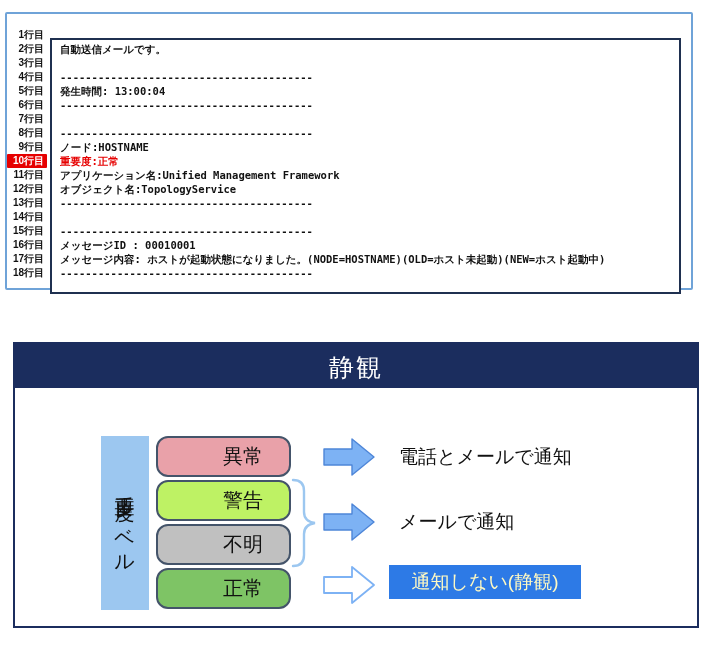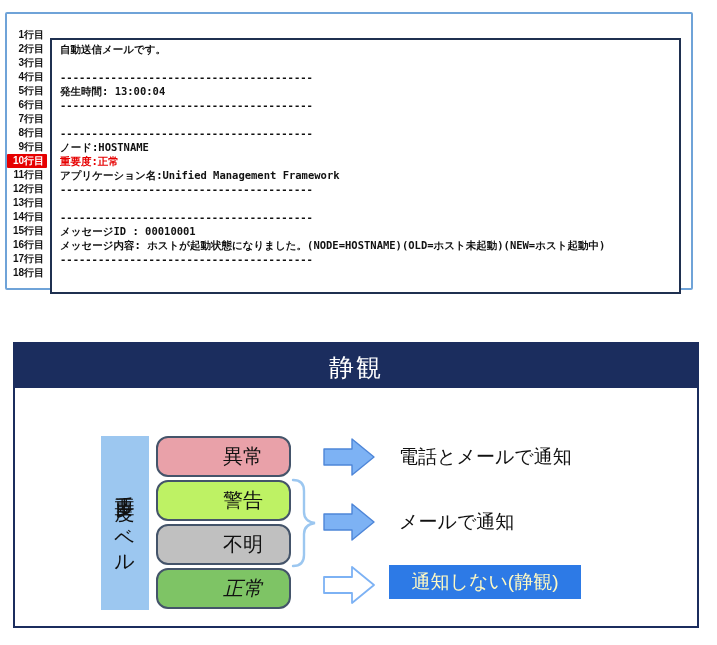--- a/index.html
+++ b/index.html
@@ -82,40 +82,41 @@
         <div class="ml">自動送信メールです。</div>
         <div class="ml">&nbsp;</div>
         <div class="ml">----------------------------------------</div>
         <div class="ml">発生時間: 13:00:04</div>
         <div class="ml">----------------------------------------</div>
         <div class="ml">&nbsp;</div>
         <div class="ml">----------------------------------------</div>
         <div class="ml">ノード:HOSTNAME</div>
         <div class="ml hl">重要度:正常</div>
         <div class="ml">アプリケーション名:Unified Management Framework</div>
+        <div class="ml">オブジェクト名:TopologyService</div>
         <div class="ml">----------------------------------------</div>
         <div class="ml">&nbsp;</div>
         <div class="ml">----------------------------------------</div>
         <div class="ml">メッセージID  : 00010001</div>
         <div class="ml">メッセージ内容: ホストが起動状態になりました。(NODE=HOSTNAME)(OLD=ホスト未起動)(NEW=ホスト起動中)</div>
         <div class="ml">----------------------------------------</div>
       </div>
   </div>
 
   <div class="diagram-panel">
     <div class="diagram-header">静観</div>
 
     <div class="axis-box">
       <span class="axis-text">重要度レベル</span>
     </div>
 
     <div class="badge b0" style="background: rgb(233, 161, 169);">異常</div>
     <div class="badge b1" style="background: #bef264;">警告</div>
     <div class="badge b2" style="background: rgb(192, 192, 192);">不明</div>
-    <div class="badge b3" style="background: rgb(126, 196, 101); font-style: italic;">正常</div>
+    <div class="badge b3" style="background: rgb(126, 196, 101);">正常</div>
 
     <svg class="brace" viewBox="0 0 28 90">
       <path d="M2 2 C10 2 13 6 13 13 L13 34 C13 41 17 44 24 45 C17 46 13 49 13 56 L13 77 C13 84 10 88 2 88" fill="none" stroke="var(--brace)" stroke-width="2.4" stroke-linecap="round"></path>
     </svg>
 
     <svg class="arrow a0" viewBox="0 0 52 40">
       <path d="M1 12 H29 V2 L51 20 L29 38 V28 H1 Z" fill="var(--arrow-fill)" stroke="var(--arrow-stroke)" stroke-width="1.4" stroke-linejoin="round"></path>
     </svg>
     <svg class="arrow a1" viewBox="0 0 52 40">
       <path d="M1 12 H29 V2 L51 20 L29 38 V28 H1 Z" fill="var(--arrow-fill)" stroke="var(--arrow-stroke)" stroke-width="1.4" stroke-linejoin="round"></path>

